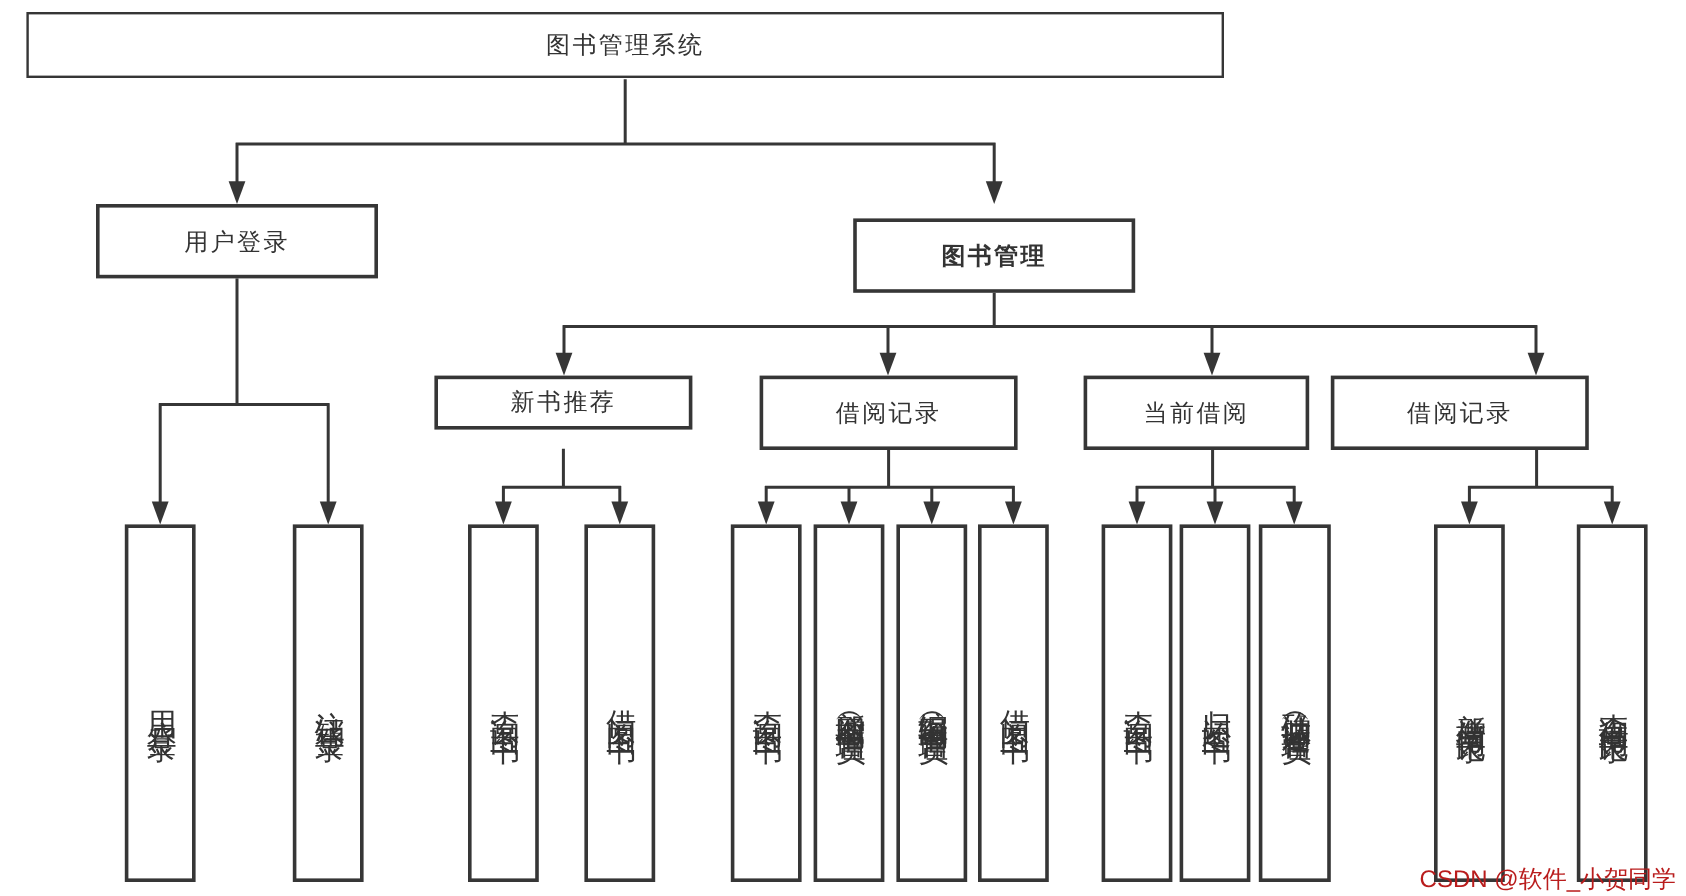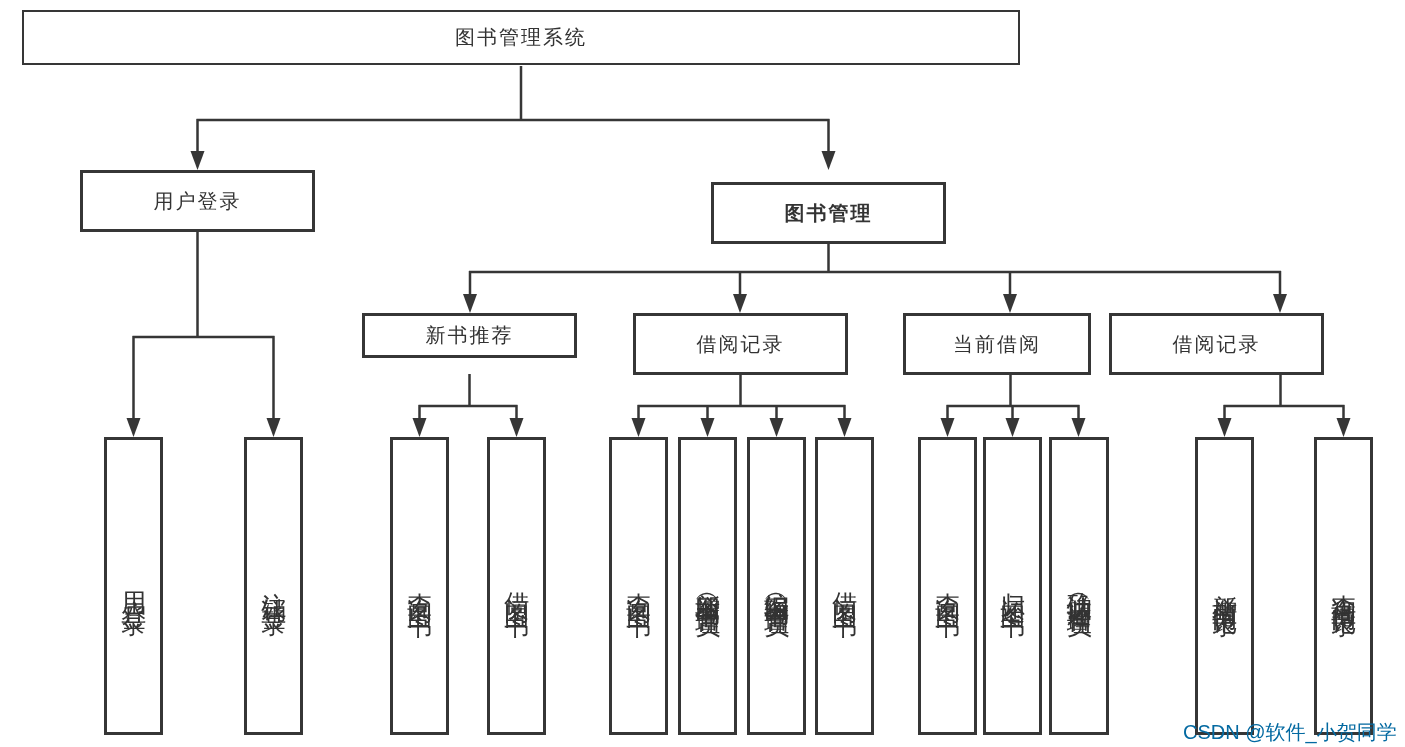--- a/index.html
+++ b/index.html
@@ -41,21 +41,21 @@
     letter-spacing: 7px;
     white-space: nowrap;
   }
   .v-label.md { letter-spacing: 4px; }
   .v-label.sm { letter-spacing: 3px; }
   .watermark {
     position: absolute;
     left: 1183px;
     top: 719px;
     font-size: 20px;
-    color: #0369a1;
+    color: #b91c1c;
     white-space: nowrap;
   }
 </style>
 </head>
 <body>
 
 <div class="canvas">
 
   <svg class="edges" viewBox="0 0 1405 747" xmlns="http://www.w3.org/2000/svg">
     <g stroke="#363636" stroke-width="2.5" fill="none">

